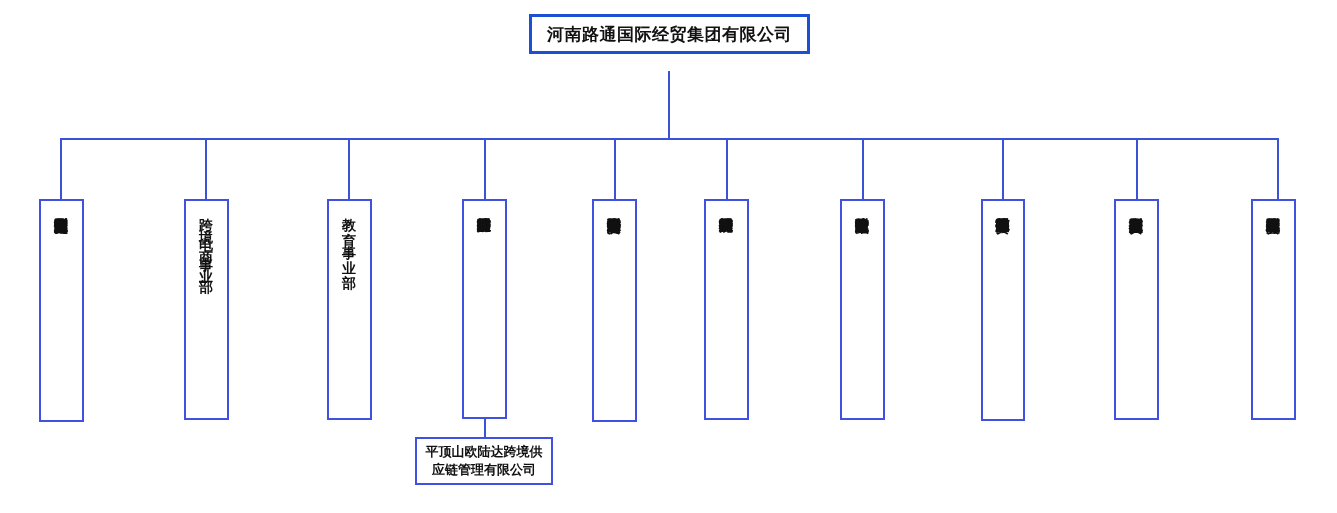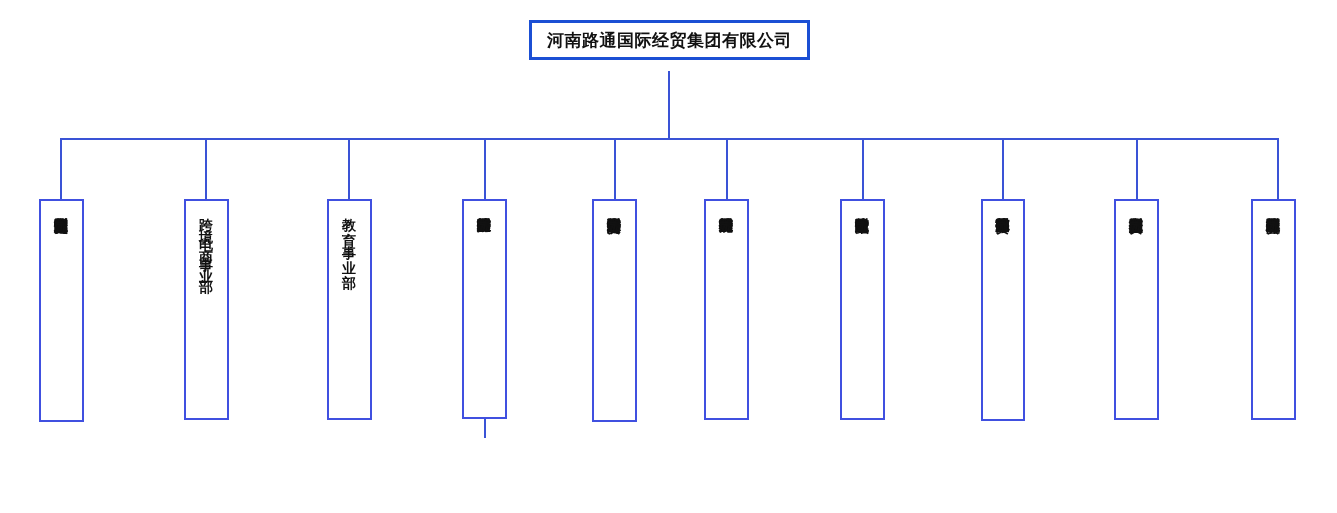--- a/index.html
+++ b/index.html
@@ -23,21 +23,21 @@
     position: absolute;
     background: #3a53d6;
   }
   .line-v { width: 2px; }
   .line-h { height: 2px; }
 
   
   .root-box {
     position: absolute;
     left: 529px;
-    top: 20px;
+    top: 14px;
     width: 281px;
     height: 40px;
     border: 3px solid #1b4fd4;
     background: #ffffff;
     box-sizing: border-box;
     display: flex;
     align-items: center;
     justify-content: center;
   }
   .root-label {
@@ -149,14 +149,17 @@
   <div class="vbox" style="left:1114px; top:199px; width:45px; height:221px;">
     <span class="vlabel">深圳友坚立创贸易有限公司</span>
   </div>
 
   <div class="vbox" style="left:1251px; top:199px; width:45px; height:221px;">
     <span class="vlabel">郑州清流匠心贸易有限公司</span>
   </div>
 
   <div class="line line-v" style="left:484px; top:419px; height:19px;"></div>
 
+  <div class="hbox" style="left:415px; top:437px; width:138px; height:48px;">
+    <span class="hlabel">平顶山欧陆达跨境供应链管理有限公司</span>
+  </div>
 
 </div>
 
 </body></html>

